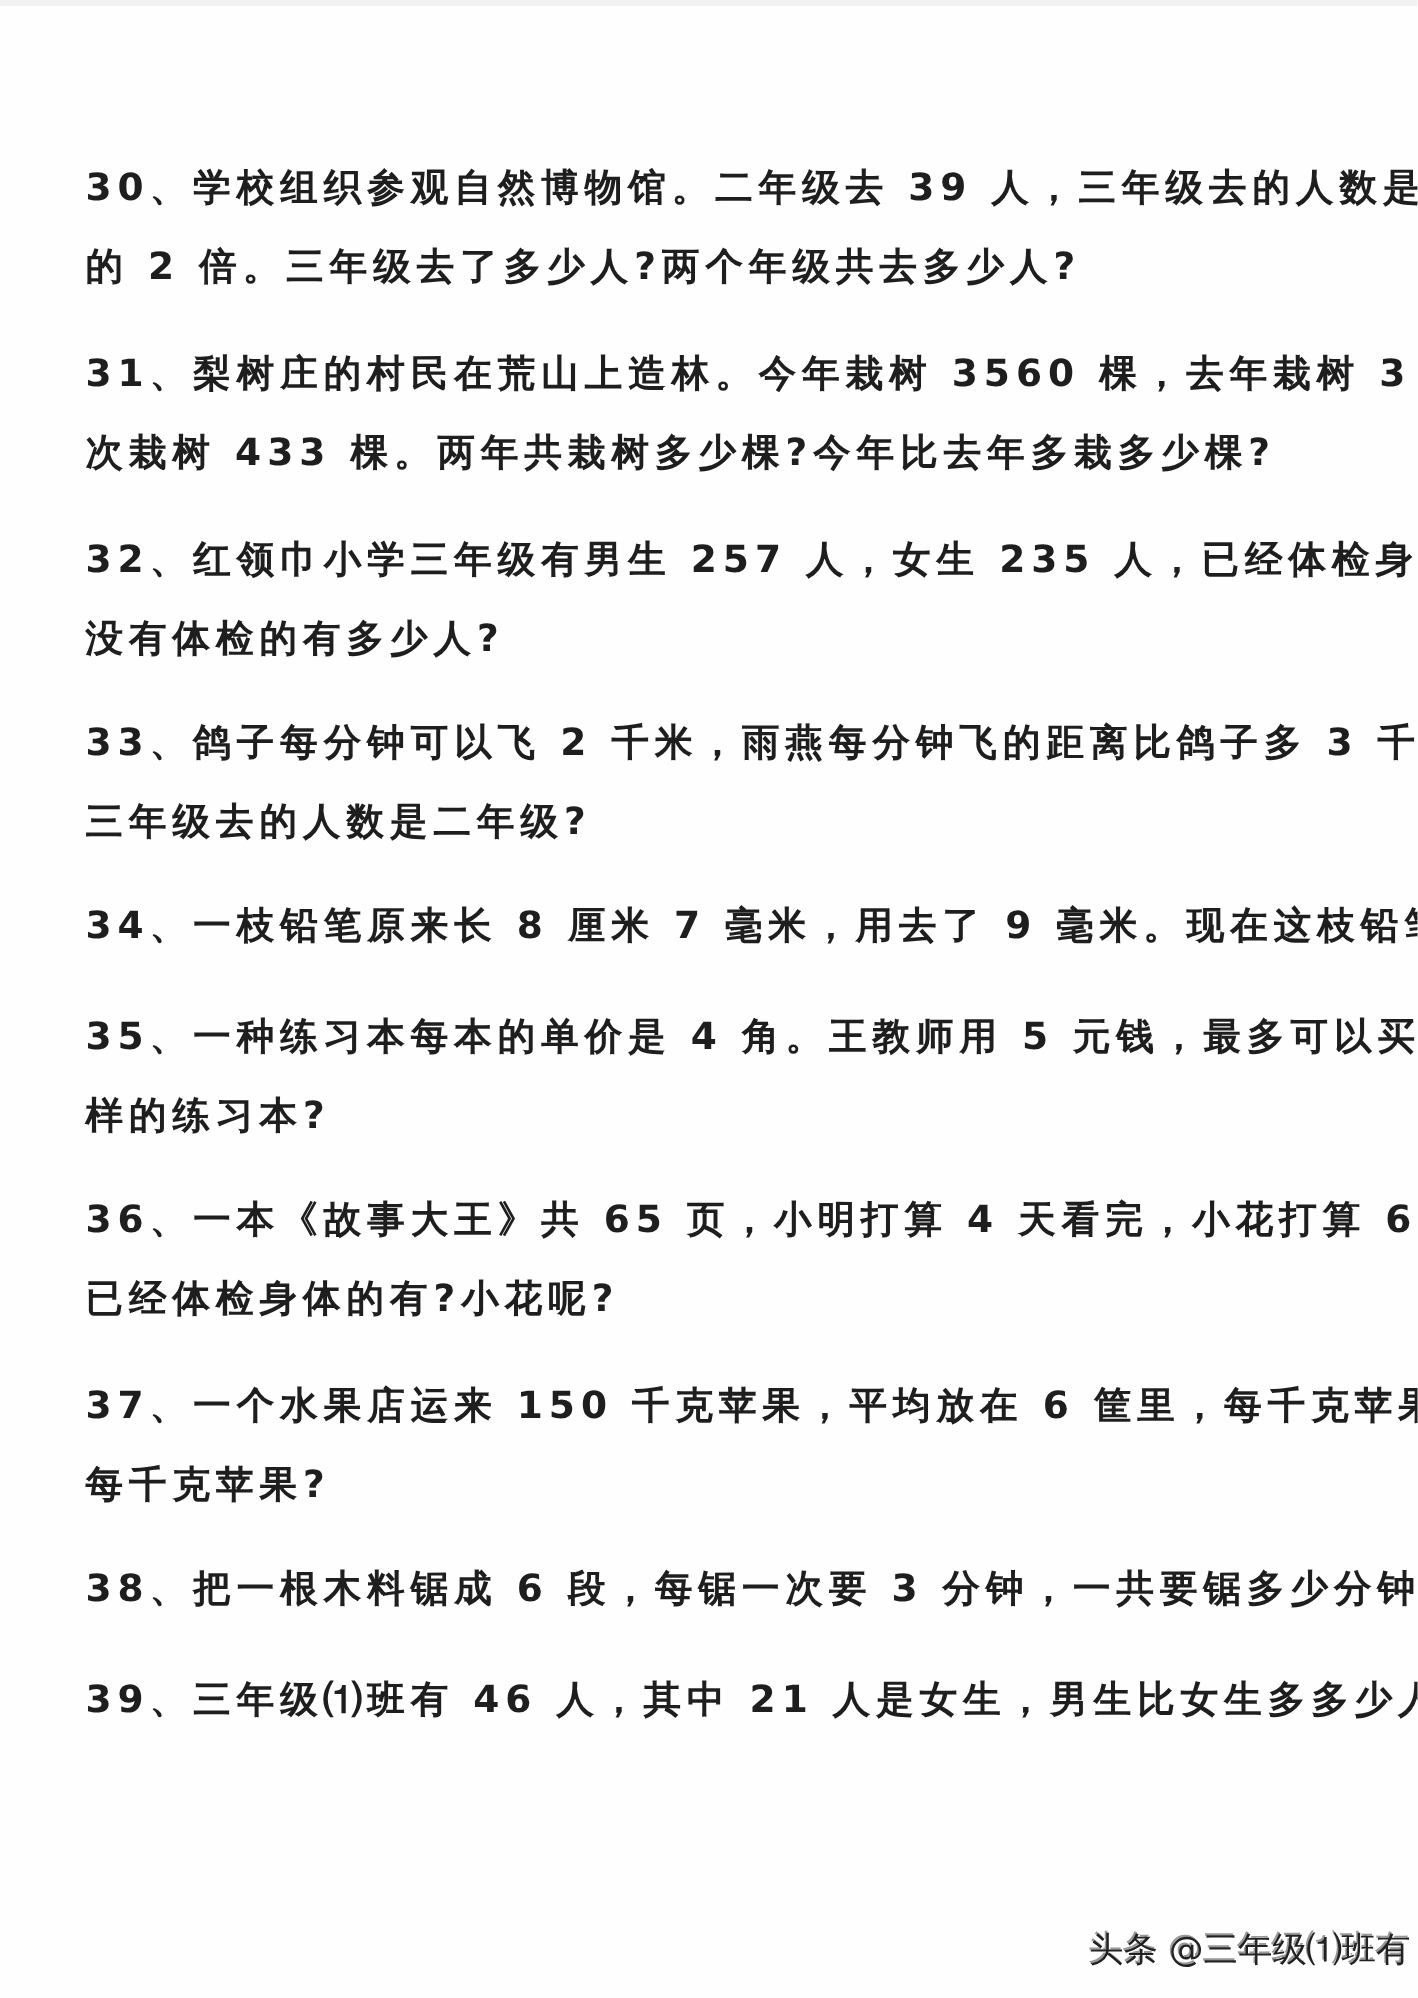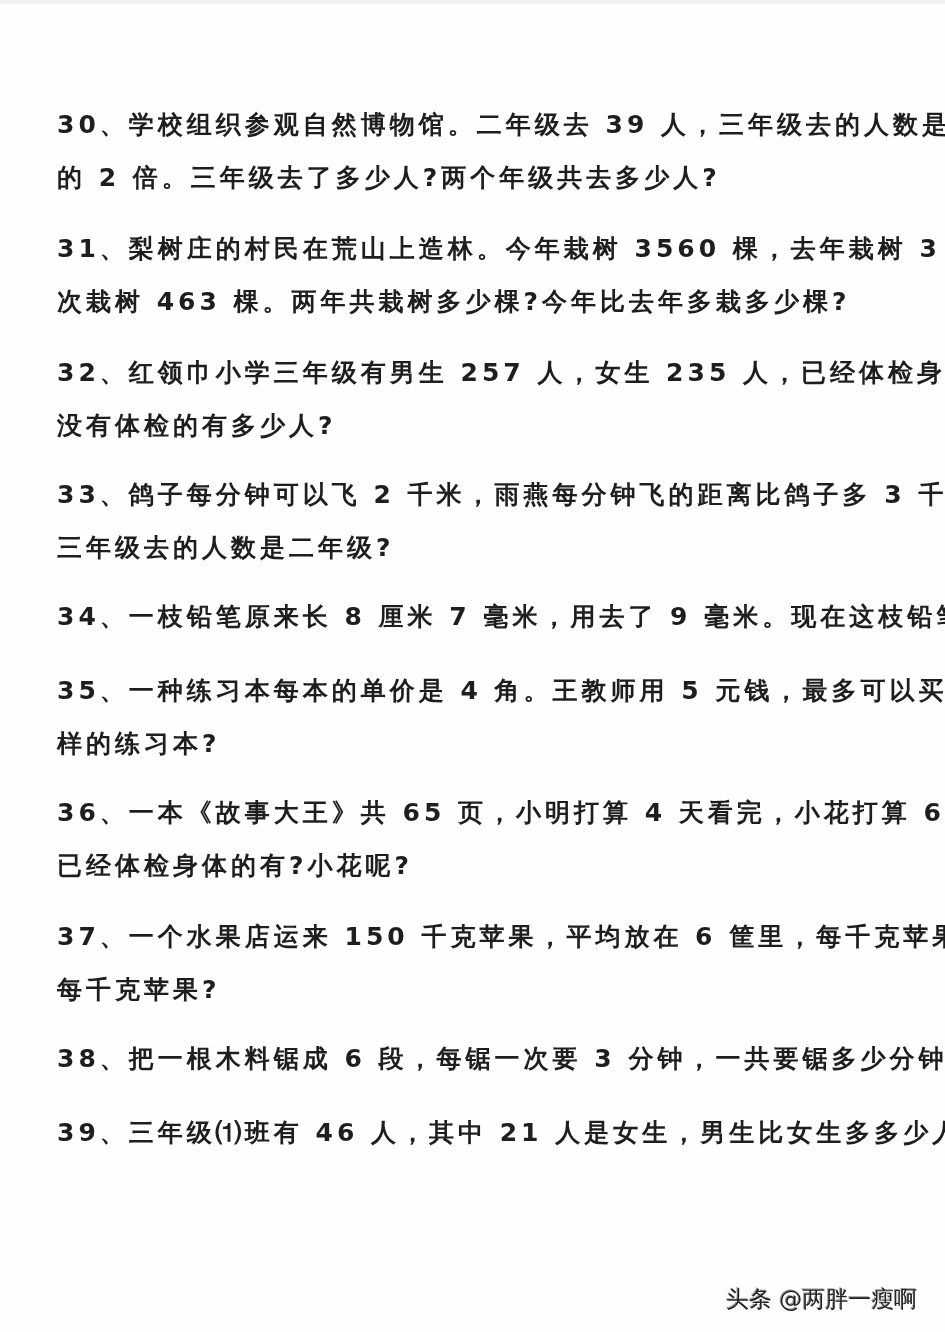--- a/index.html
+++ b/index.html
@@ -59,21 +59,21 @@
 
 <div class="page">
 
   <div class="problem" style="top:0px;">
     <span class="line">30、学校组织参观自然博物馆。二年级去 39 人，三年级去的人数是二年级</span>
     <span class="line">的 2 倍。三年级去了多少人?两个年级共去多少人?</span>
   </div>
 
   <div class="problem" style="top:124px;">
     <span class="line">31、梨树庄的村民在荒山上造林。今年栽树 3560 棵，去年栽树 3 次，平均每</span>
-    <span class="line">次栽树 463 棵。两年共栽树多少棵?今年比去年多栽多少棵?</span>
+    <span class="line">次栽树 433 棵。两年共栽树多少棵?今年比去年多栽多少棵?</span>
   </div>
 
   <div class="problem" style="top:248px;">
     <span class="line">32、红领巾小学三年级有男生 257 人，女生 235 人，已经体检身体的有 387 人，</span>
     <span class="line">没有体检的有多少人?</span>
   </div>
 
   <div class="problem" style="top:370px;">
     <span class="line">33、鸽子每分钟可以飞 2 千米，雨燕每分钟飞的距离比鸽子多 3 千米。雨燕</span>
     <span class="line">三年级去的人数是二年级?</span>
@@ -101,13 +101,13 @@
   <div class="problem" style="top:934px;">
     <span class="line">38、把一根木料锯成 6 段，每锯一次要 3 分钟，一共要锯多少分钟?</span>
   </div>
 
   <div class="problem" style="top:1008px;">
     <span class="line">39、三年级⑴班有 46 人，其中 21 人是女生，男生比女生多多少人?</span>
   </div>
 
 </div>
 
-<div class="watermark">头条 @两胖一瘦啊</div>
+<div class="watermark">头条 @三年级⑴班有</div>
 
 </body></html>

